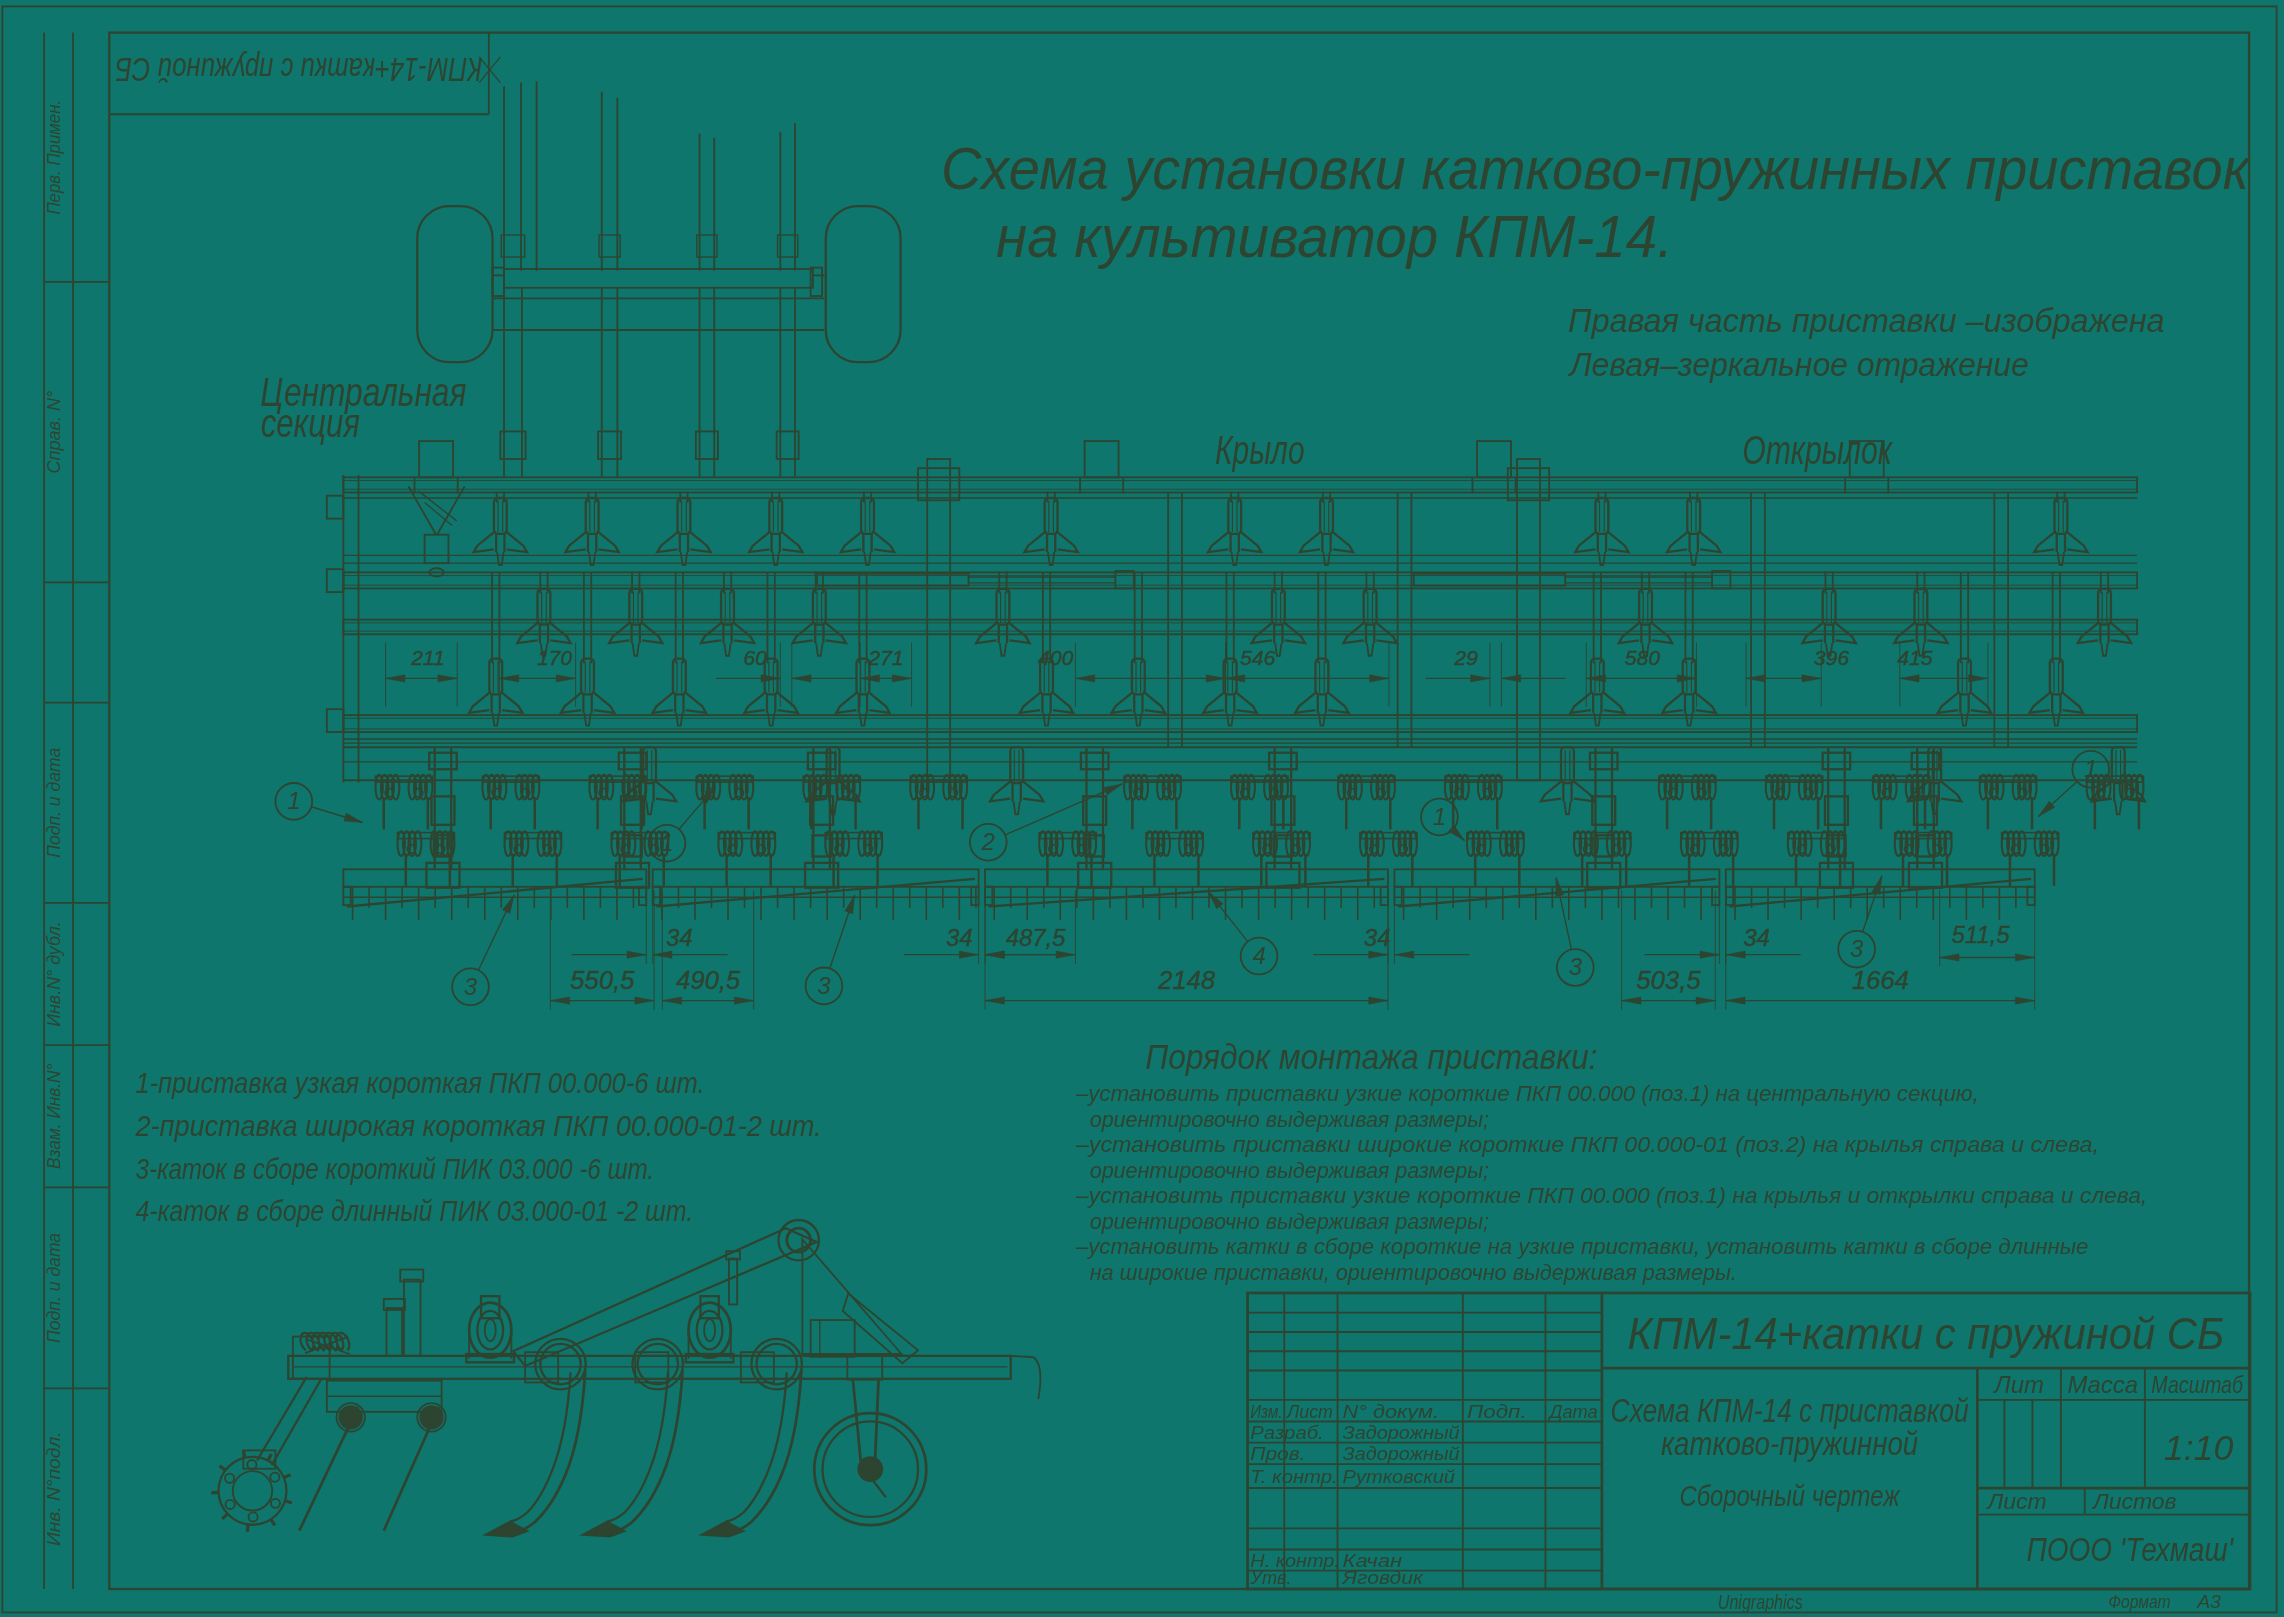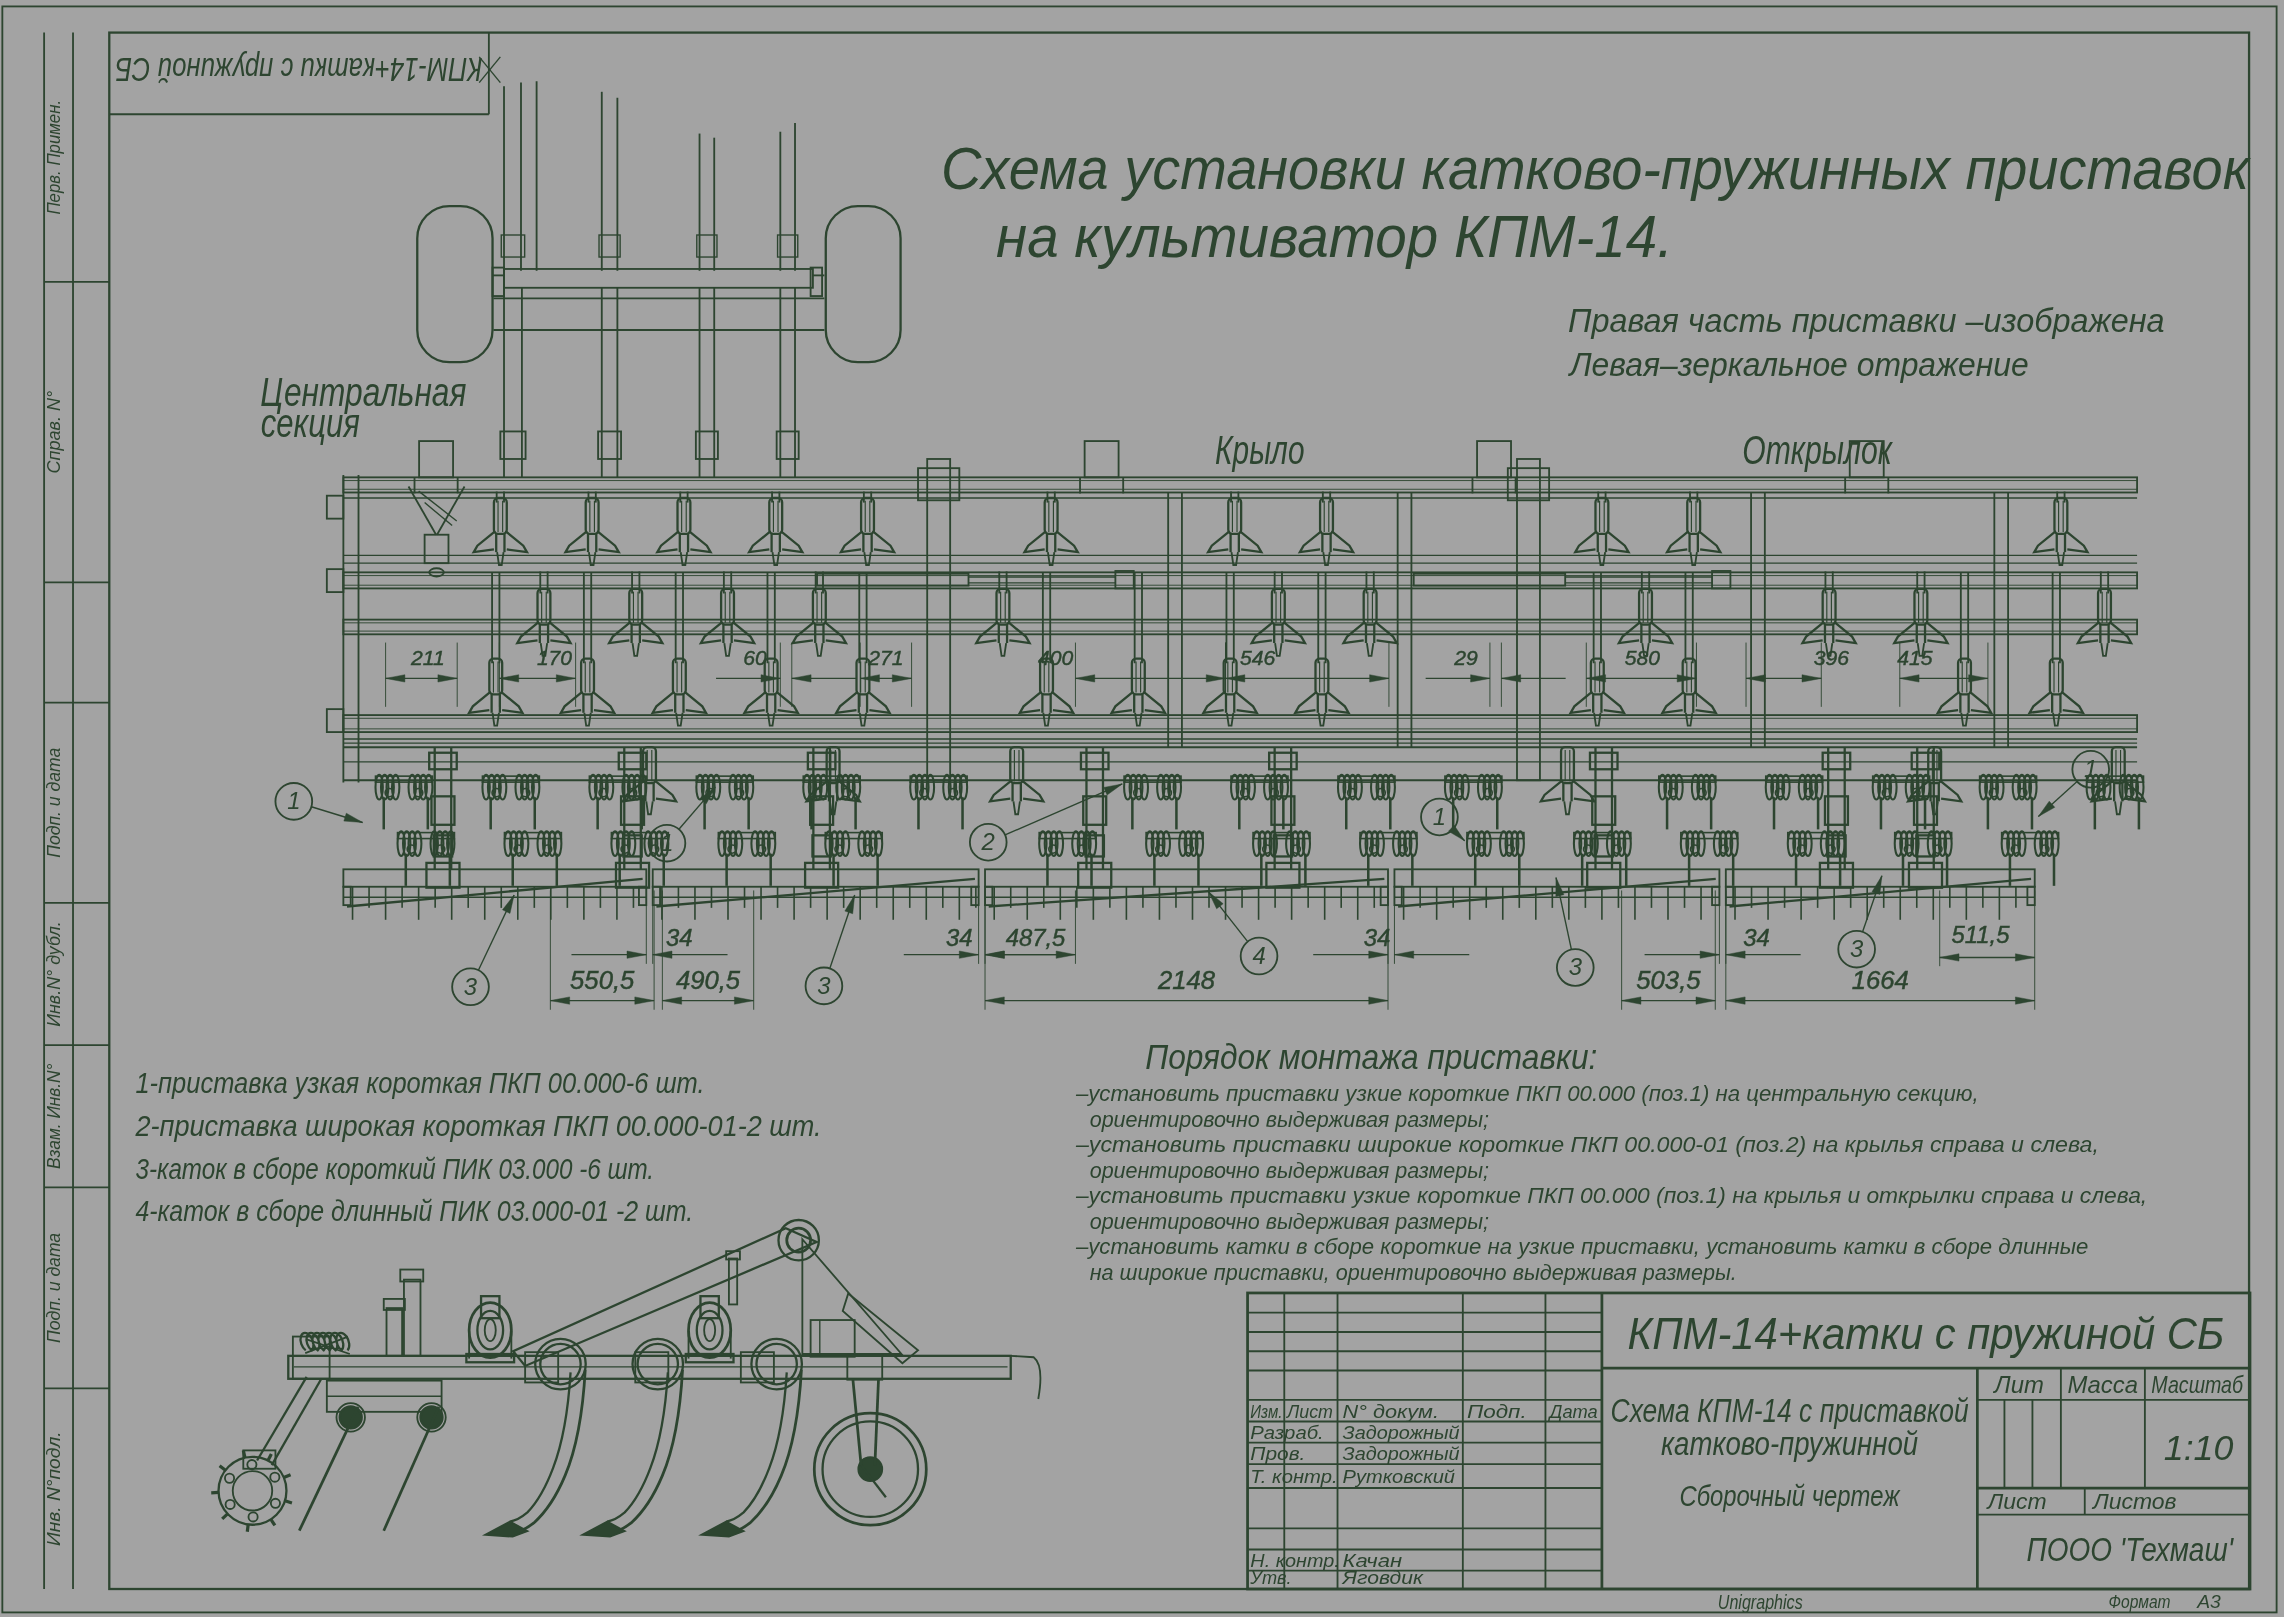--- a/index.html
+++ b/index.html
@@ -1,16 +1,16 @@
 <!DOCTYPE html>
 <html style="font-size:7.3px"><head><meta charset="utf-8"><title>КПМ-14</title>
 <style>
 html,body{margin:0;padding:0;}
 body{background:#ffffff;}
-#page{position:relative;width:2284px;height:1617px;background:#a3a3a3;overflow:hidden;}
+#page{position:relative;width:2284px;height:1617px;background:#0f766e;overflow:hidden;}
 svg{position:absolute;left:0;top:0;}
 text{font-family:"Liberation Sans",sans-serif;}
 </style></head>
 <body>
 <div id="page">
     <svg width="2284" height="1617" viewBox="0 0 4976 3523" font-family="Liberation Sans, sans-serif">
       <g stroke="#2d4530" fill="none">
         <rect x="5.0" y="14.0" width="4955.0" height="3499.0" stroke-width="4" fill="none"></rect>
         <rect x="238.0" y="71.0" width="4662.0" height="3391.0" stroke-width="5" fill="none"></rect>
         <line x1="96.0" y1="71.0" x2="96.0" y2="3462.0" stroke-width="4"></line>

